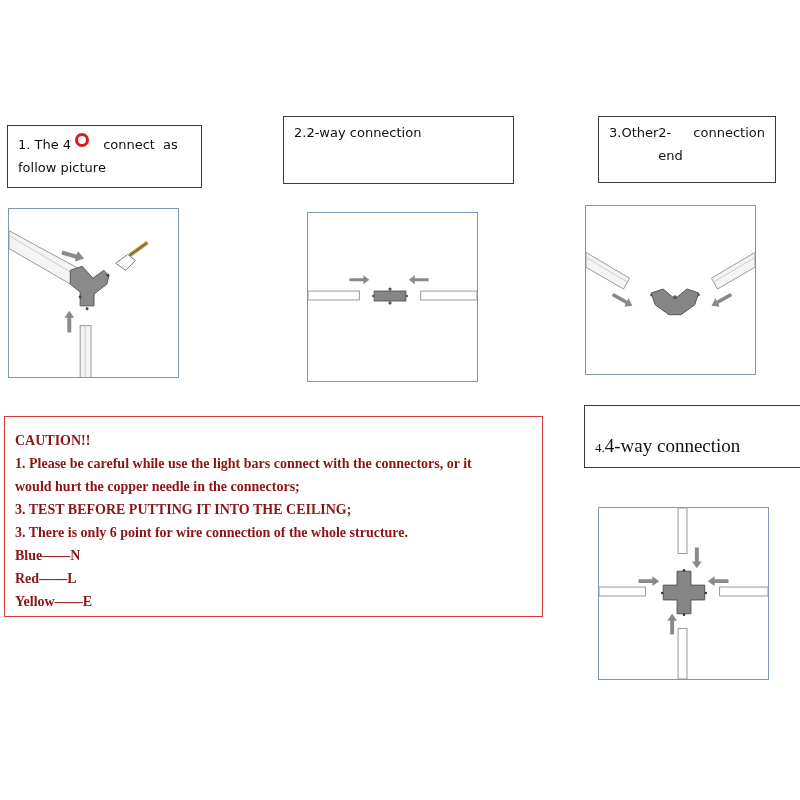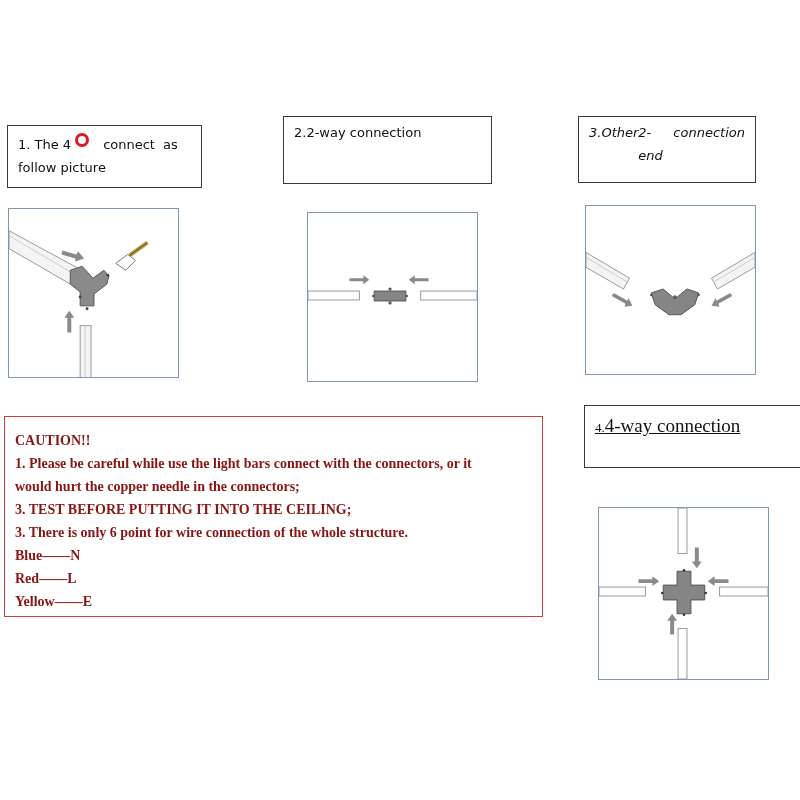--- a/index.html
+++ b/index.html
@@ -5,40 +5,40 @@
   html, body { margin:0; padding:0; }
   body { width:800px; height:800px; background:#ffffff; position:relative; overflow:hidden; font-family:"Liberation Sans", sans-serif; }
   .box { position:absolute; box-sizing:border-box; background:#fff; }
   .textbox { border:1.5px solid #3a3a3a; color:#111; font-family:"DejaVu Sans", sans-serif; font-size:13px; line-height:23px; padding:4px 10px; }
   .imgbox { border:1.5px solid #7d97b3; overflow:hidden; }
   .imgbox svg { position:absolute; left:0; top:0; width:100%; height:100%; }
   .caution { border:1.5px solid #d43c3c; color:#8a1515; font-family:"Liberation Serif", serif; font-weight:bold; font-size:14px; line-height:23px; padding:12px 10px; }
   .caution div { white-space:nowrap; }
   .justify { display:flex; justify-content:space-between; }
   .ring { display:inline-block; width:14px; height:14px; border:3px solid #e01919; border-radius:50%; vertical-align:-4px; margin:0 14px 0 4px; box-sizing:border-box; }
-  .tb4 { font-family:"Liberation Serif", serif; font-size:19px; padding:8px 10px; border-right:none;text-decoration:underline; }
+  .tb4 { font-family:"Liberation Serif", serif; font-size:19px; padding:28px 10px; border-right:none; }
   .tb4 .num { font-size:13px; }
 </style>
 </head>
 <body>
 
 <div class="box textbox" style="left:7px; top:125px; width:195px; height:63px;">
   <div class="justify" style="margin-top:3px;">
     <span>1.  The 4</span>
     <span class="ring"></span>
     <span style="flex:1; text-align:left; word-spacing:4px;">connect  as</span>
   </div>
   <div>follow picture</div>
 </div>
 
-<div class="box textbox" style="left:283px; top:116px; width:209px; height:68px;">
+<div class="box textbox" style="left:283px; top:116px; width:231px; height:68px;">
   <div>2.2-way connection</div>
 </div>
 
-<div class="box textbox" style="left:578px; top:116px; width:178px; height:67px;font-style:italic;">
+<div class="box textbox" style="left:598px; top:116px; width:178px; height:67px;">
   <div class="justify">
     <span>3.Other</span>
     <span>2-end</span>
     <span>connection</span>
   </div>
 </div>
 
 <div class="box imgbox" style="left:8px; top:208px; width:171px; height:170px;">
   <svg viewBox="0 0 171 170">
 

